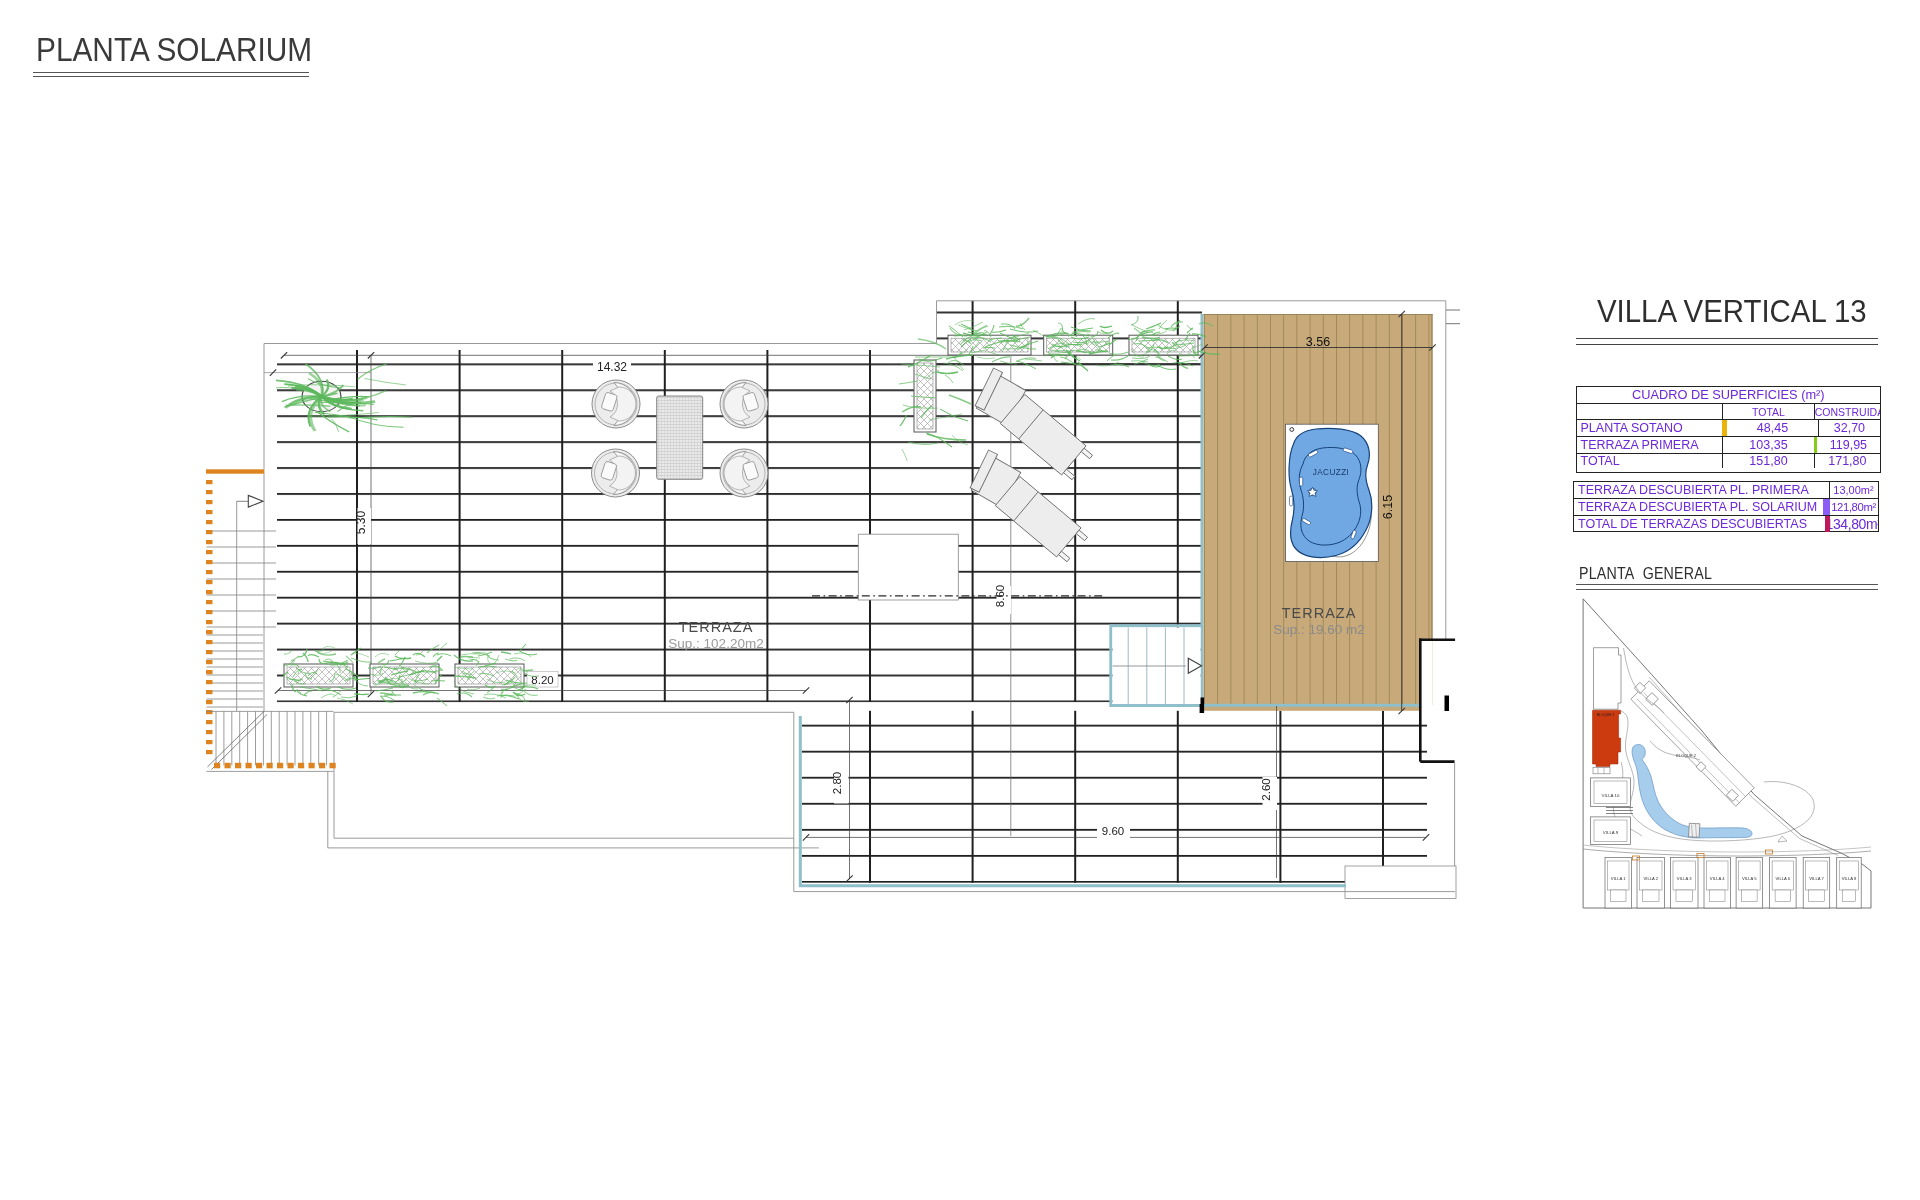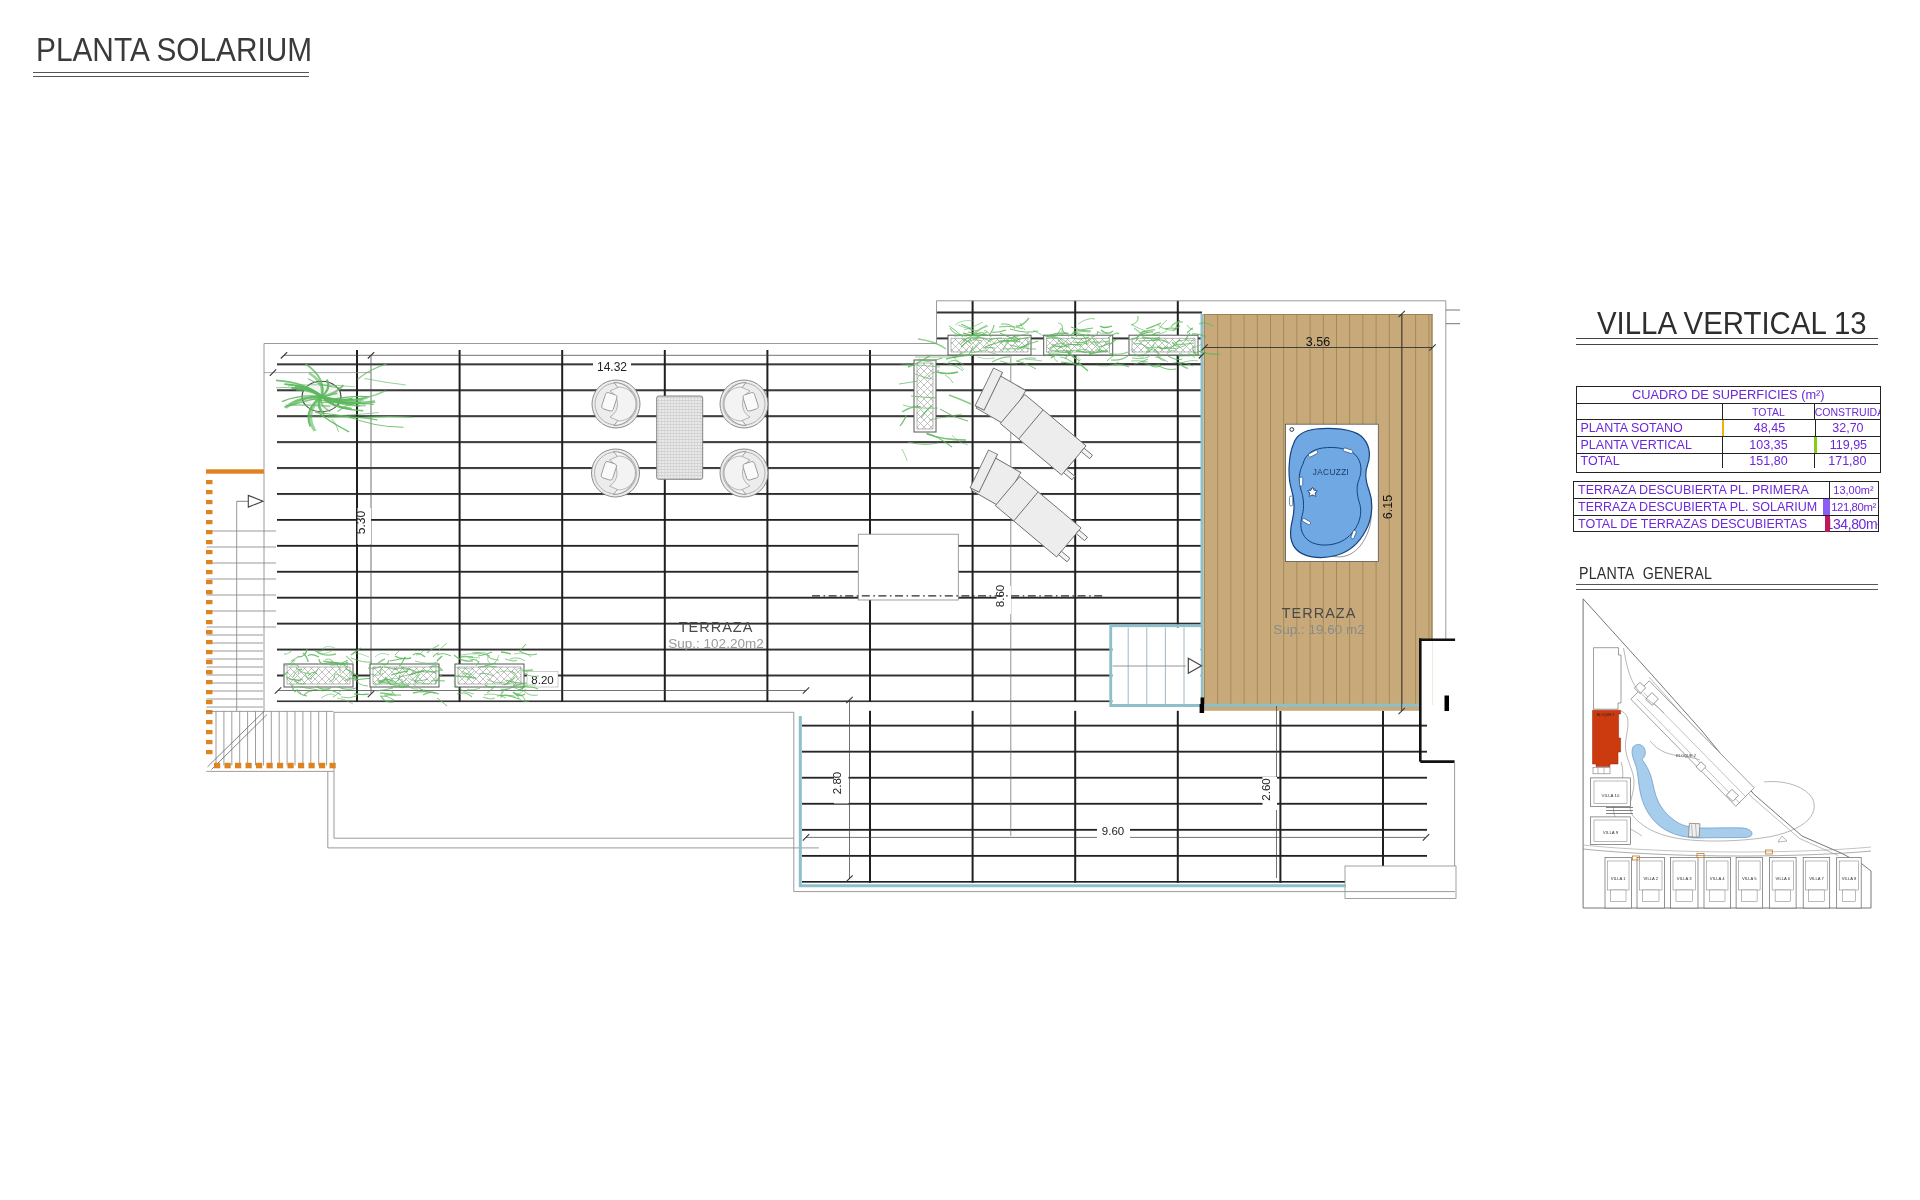--- a/index.html
+++ b/index.html
@@ -849,41 +849,41 @@
         <rect x="1839.2" y="861" width="19.5" height="29" stroke-width="0.45"></rect>
         <rect x="1842.2" y="890" width="13.5" height="11.5" stroke-width="0.45"></rect>
       </g>
       <text x="1849.0" y="879.5" font-size="4.2" fill="#333" text-anchor="middle" font-family="Liberation Sans,sans-serif">VILLA 8</text>
       <rect x="1632.5" y="856" width="7" height="4" fill="none" stroke="#c87820" stroke-width="0.8"></rect>
       <rect x="1697" y="853.5" width="7" height="4" fill="none" stroke="#c87820" stroke-width="0.8"></rect>
       <rect x="1765.5" y="850" width="7" height="4" fill="none" stroke="#c87820" stroke-width="0.8"></rect>
     </g>
   </svg>
 
-<div class="abs" style="left:1580px;top:305px;width:304px;text-align:center;font-size:32px;color:#2e2e2e"><span style="display:inline-block;transform:scaleX(0.919);transform-origin:50% 0;white-space:nowrap">VILLA VERTICAL 13</span></div>
+<div class="abs" style="left:1580px;top:293px;width:304px;text-align:center;font-size:32px;color:#2e2e2e"><span style="display:inline-block;transform:scaleX(0.919);transform-origin:50% 0;white-space:nowrap">VILLA VERTICAL 13</span></div>
 
 <div class="abs" style="left:1575.5px;top:337.8px;width:302px;height:1.2px;background:#444"></div>
 <div class="abs" style="left:1575.5px;top:343.5px;width:302px;height:1.2px;background:#444"></div>
 
 <div class="tbl" style="left:1575.5px;top:385.6px;width:303.5px;height:85.2px">
   <div class="row" style="height:16.2px;justify-content:center;align-items:center">
       <div class="cell" style="font-size:12.8px">CUADRO DE SUPERFICIES (m²)</div>
     </div>
   <div class="row" style="height:15px">
     <div class="cell" style="width:137.7px"></div>
     <div class="cell" style="width:82.6px;border-left:1px solid #222;text-align:center;font-size:10.5px;padding-top:2px">TOTAL</div>
     <div class="cell" style="flex:1;border-left:1px solid #222;text-align:center;font-size:10.5px;padding:2px 0 0 0">CONSTRUIDA</div>
   </div>
   <div class="row" style="height:16.3px;align-items:center">
     <div class="cell" style="width:137.7px">PLANTA SOTANO</div>
-    <div class="cell" style="width:82.6px;border-left:2px solid #eab308;text-align:center;align-self:stretch;display:flex;align-items:center;justify-content:center">48,45</div>
+    <div class="cell" style="width:82.6px;border-left:5px solid #eab308;text-align:center;align-self:stretch;display:flex;align-items:center;justify-content:center">48,45</div>
     <div class="cell" style="flex:1;border-left:1px solid #222;align-self:stretch;display:flex;align-items:center;justify-content:center">32,70</div>
   </div>
   <div class="row" style="height:16.3px;align-items:center">
-    <div class="cell" style="width:137.7px">PLANTA VERTICAL</div>
+    <div class="cell" style="width:137.7px">TERRAZA PRIMERA</div>
     <div class="cell" style="width:82.6px;border-left:1px solid #222;align-self:stretch;display:flex;align-items:center;justify-content:center">103,35</div>
     <div class="cell" style="flex:1;border-left:3px solid #84cc16;align-self:stretch;display:flex;align-items:center;justify-content:center">119,95</div>
   </div>
   <div class="row" style="flex:1;align-items:center">
     <div class="cell" style="width:137.7px">TOTAL</div>
     <div class="cell" style="width:82.6px;border-left:1px solid #222;align-self:stretch;display:flex;align-items:center;justify-content:center">151,80</div>
     <div class="cell" style="flex:1;border-left:1px solid #222;align-self:stretch;display:flex;align-items:center;justify-content:center">171,80</div>
   </div>
 </div>
 

